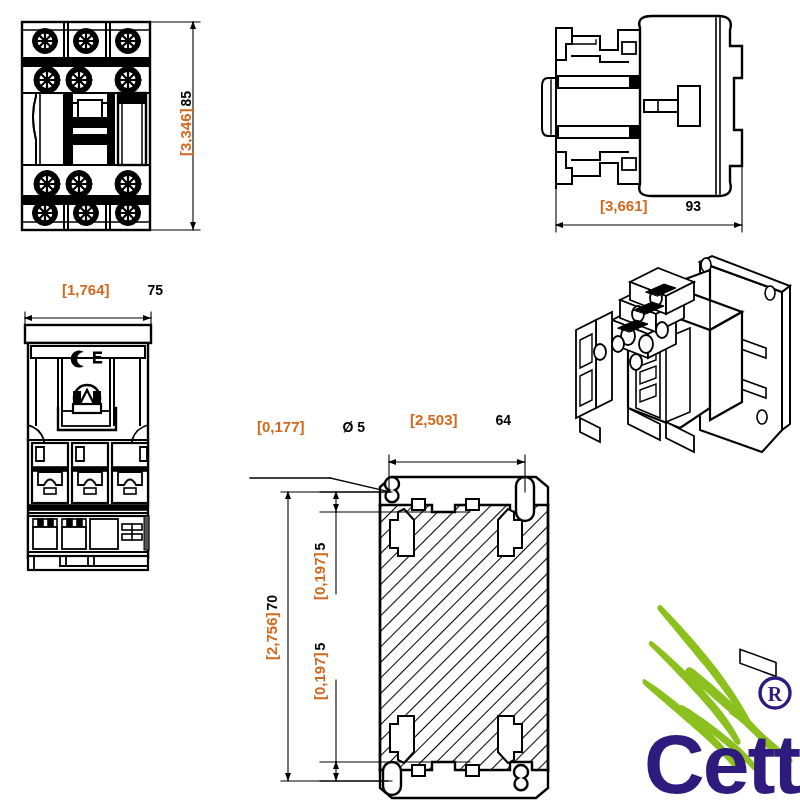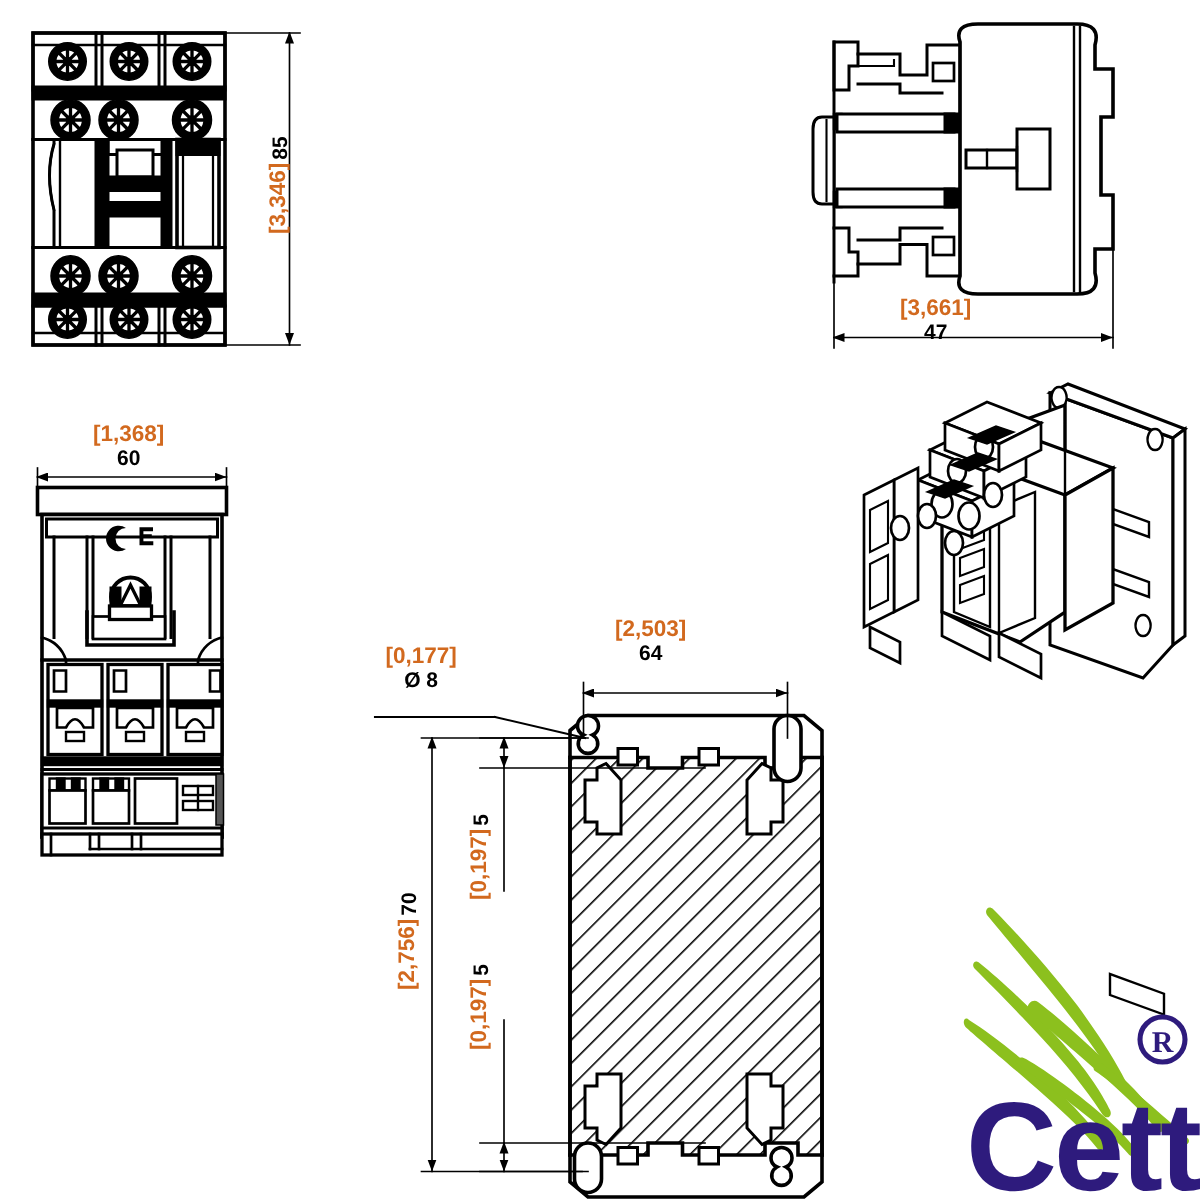--- a/index.html
+++ b/index.html
@@ -34,21 +34,21 @@
     line-height: 1.05;
     letter-spacing: 0px;
   }
   .inch-val { color: #d2691e; }
   .rot-90 {
     transform-origin: 0 0;
     transform: rotate(-90deg);
   }
   .d-inch { font-size: 15px; }
   .d-mm { font-size: 14px; }
-  .vstack { display: flex; flex-direction: column; align-items: center; }
+  .vstack { display: flex; flex-direction: row; align-items: center; gap: 38px; }
   .hstack { display: flex; flex-direction: row; align-items: center; gap: 2px; }
   #logo {
     position: absolute;
     left: 640px;
     top: 588px;
     width: 160px;
     height: 212px;
   }
   #logo svg { display: block; width: 160px; height: 212px; }
 </style>
@@ -463,36 +463,36 @@
 
   <div class="dimtext rot-90" style="left:178px; top:156px;">
     <div class="hstack">
       <span class="d-inch inch-val">[3,346]</span>
       <span class="d-mm">85</span>
     </div>
   </div>
 
   <div class="dimtext vstack" style="left:600px; top:198px;">
     <span class="d-inch inch-val">[3,661]</span>
-    <span class="d-mm">47</span>
+    <span class="d-mm">93</span>
   </div>
 
   <div class="dimtext vstack" style="left:62px; top:282px;">
-    <span class="d-inch inch-val">[1,368]</span>
-    <span class="d-mm">60</span>
+    <span class="d-inch inch-val">[1,764]</span>
+    <span class="d-mm">75</span>
   </div>
 
   <div class="dimtext vstack" style="left:410px; top:412px;">
     <span class="d-inch inch-val">[2,503]</span>
     <span class="d-mm">64</span>
   </div>
 
-  <div class="dimtext vstack" style="left:257px; top:430px;">
+  <div class="dimtext vstack" style="left:257px; top:419px;">
     <span class="d-inch inch-val">[0,177]</span>
-    <span class="d-mm">Ø 8</span>
+    <span class="d-mm">Ø 5</span>
   </div>
 
   <div class="dimtext rot-90" style="left:312px; top:600px;">
     <div class="hstack">
       <span class="d-inch inch-val">[0,197]</span>
       <span class="d-mm">5</span>
     </div>
   </div>
 
   <div class="dimtext rot-90" style="left:312px; top:700px;">

